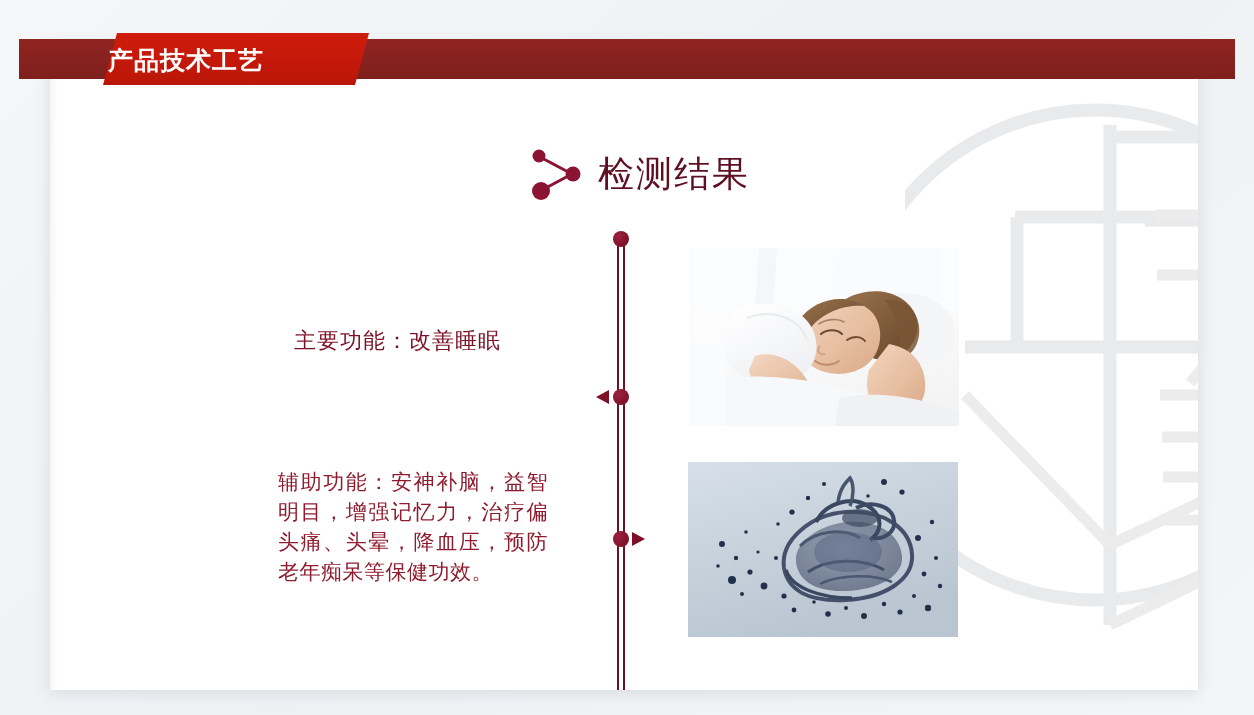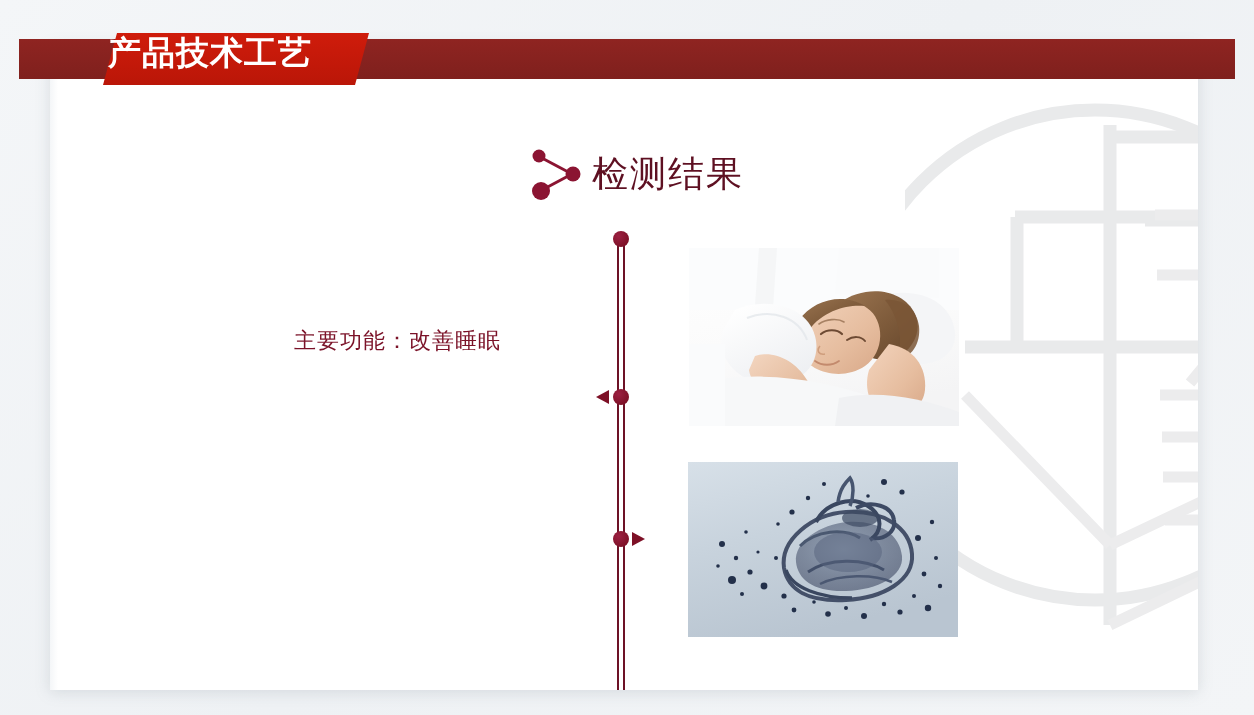--- a/index.html
+++ b/index.html
@@ -75,40 +75,40 @@
     left: 84px;
     top: -6px;
     width: 266px;
     height: 52px;
     background: linear-gradient(180deg, #cf1c0b 0%, #ba1608 100%);
     clip-path: polygon(14px 0, 266px 0, 252px 52px, 0 52px);
   }
   .banner-title {
     position: absolute;
     left: 108px;
-    top: 36px;
+    top: 44px;
     width: 260px;
     height: 34px;
     line-height: 34px;
     color: #ffffff;
-    font-size: 33px;
+    font-size: 25px;
     font-weight: 700;
     letter-spacing: 1px;
     font-family: "DejaVu Sans", "Liberation Sans", sans-serif;
     white-space: nowrap;
   }
 
   
   .headline {
     position: absolute;
     left: 478px;
     top: 100px;
     display: flex;
     align-items: center;
-    gap: 6px;
+    gap: 12px;
   }
   .headline-icon {
     width: 58px;
     height: 58px;
     flex: 0 0 58px;
   }
   .headline-text {
     font-size: 36px;
     color: #5e1022;
     font-weight: 400;
@@ -262,20 +262,21 @@
     <div class="timeline">
       <div class="timeline-line"></div>
       <div class="tl-node tl-node-top"></div>
       <div class="tl-node tl-node-mid"></div>
       <div class="tl-node tl-node-low"></div>
       <div class="tl-arrow tl-arrow-left"></div>
       <div class="tl-arrow tl-arrow-right"></div>
     </div>
 
     <div class="txt-primary">主要功能：改善睡眠</div>
+    <div class="txt-secondary">辅助功能：安神补脑，益智明目，增强记忆力，治疗偏头痛、头晕，降血压，预防老年痴呆等保健功效。</div>
 
     <div class="photo photo-sleep">
       <svg width="270" height="178" viewBox="0 0 270 178">
         <defs>
           <linearGradient id="bedbg" x1="0" y1="0" x2="0.3" y2="1">
             <stop offset="0%" stop-color="#ffffff"></stop>
             <stop offset="55%" stop-color="#fbfbfb"></stop>
             <stop offset="100%" stop-color="#f4f4f5"></stop>
           </linearGradient>
           <linearGradient id="skin" x1="0" y1="0" x2="1" y2="1">

